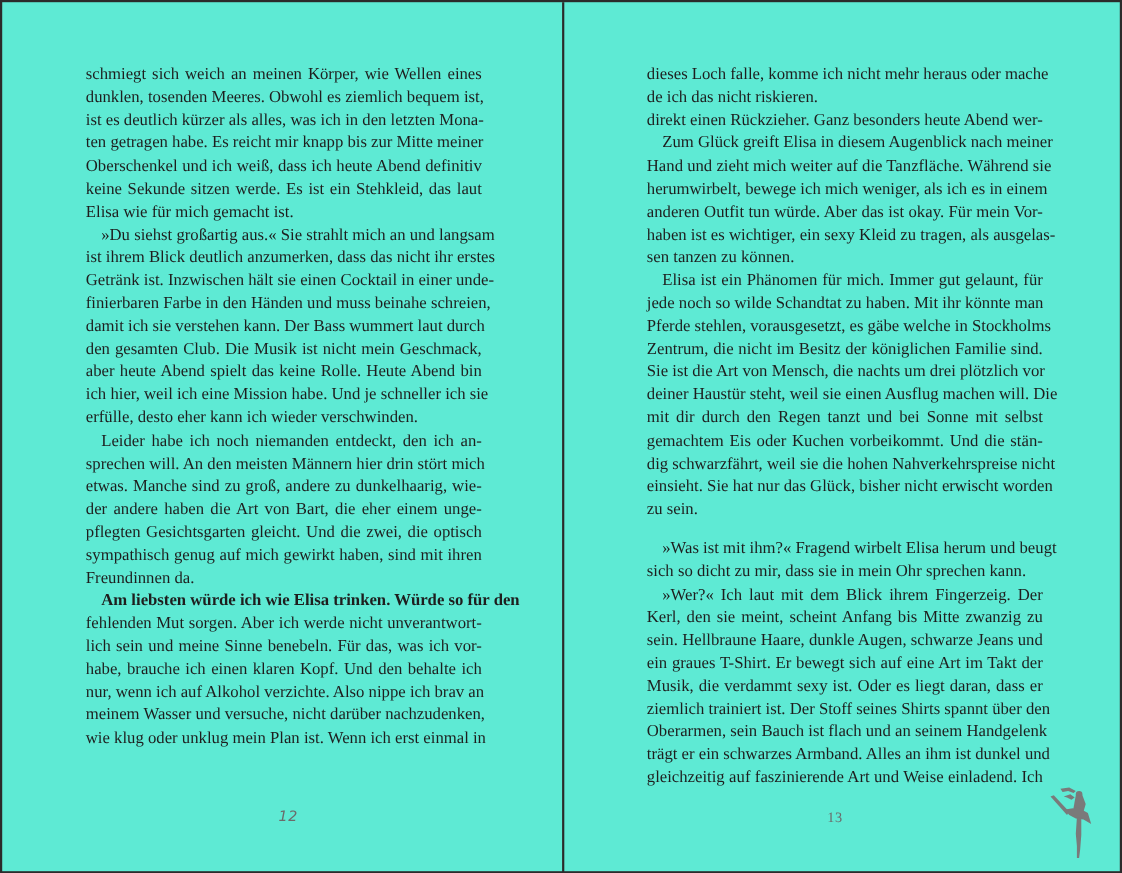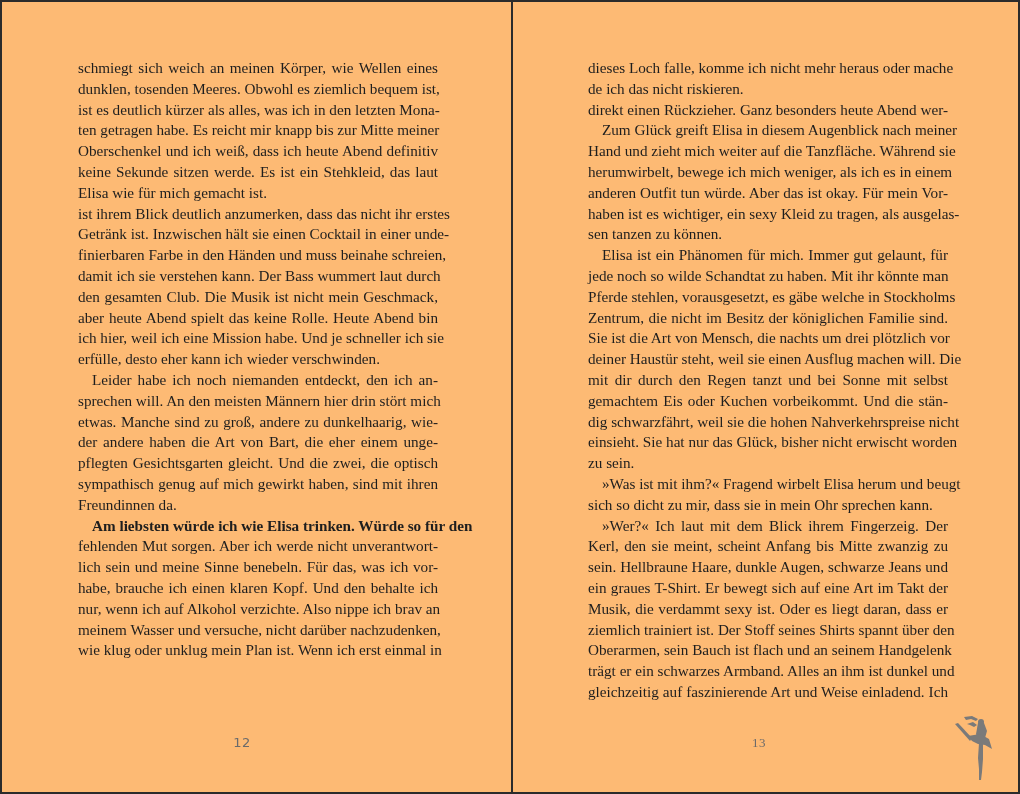--- a/index.html
+++ b/index.html
@@ -4,21 +4,21 @@
 <style>
   html, body { margin: 0; padding: 0; background: #ffffff; }
   body { width: 1020px; height: 794px; position: relative; overflow: hidden; }
   .spread {
     position: absolute; left: 0; top: 0; width: 1020px; height: 794px;
     box-sizing: border-box;
     border-top: 2px solid #2b2b2b;
     border-left: 2px solid #2b2b2b;
     border-right: 2px solid #2b2b2b;
     border-bottom: 2px solid #2b2b2b;
-    background: #fdba74;
+    background: #5eead4;
   }
   .gutter {
     position: absolute; left: 509px; top: 0; width: 2px; height: 794px;
     background: #2b2b2b;
   }
   .page { position: absolute; top: 0; width: 509px; height: 794px; }
   .page.left { left: 0; }
   .page.right { left: 511px; }
   .text {
     position: absolute; top: 56px; width: 360px;
@@ -29,40 +29,41 @@
   .page.left .text { left: 76px; }
   .page.right .text { left: 75px; }
   .text p { margin: 0; text-indent: 0; }
   .line { display: block; text-align: justify; text-align-last: justify; white-space: nowrap; }
   .line.last { text-align-last: left; }
   .pnum {
     position: absolute; top: 733px; width: 40px; text-align: center;
     font-family: "DejaVu Sans", "Liberation Sans", sans-serif;
     font-size: 13px; color: #6b6b6b; letter-spacing: 0.5px;
   }
-  .page.left .pnum { left: 220px; }
+  .page.left .pnum { left: 240px; font-style: italic; }
   .page.right .pnum { left: 226px; font-family: Liberation Serif, serif; }
   .dancer { position: absolute; left: 950px; top: 712px; width: 48px; height: 68px; }
 </style>
 </head>
 <body>
 
 <div class="spread">
   <div class="page left">
     <div class="text" id="left-text">
         <p>
           <span class="line">schmiegt sich weich an meinen Körper, wie Wellen eines</span>
           <span class="line">dunklen, tosenden Meeres. Obwohl es ziemlich bequem ist,</span>
           <span class="line">ist es deutlich kürzer als alles, was ich in den letzten Mona-</span>
           <span class="line">ten getragen habe. Es reicht mir knapp bis zur Mitte meiner</span>
           <span class="line">Oberschenkel und ich weiß, dass ich heute Abend definitiv</span>
           <span class="line">keine Sekunde sitzen werde. Es ist ein Stehkleid, das laut</span>
           <span class="line last">Elisa wie für mich gemacht ist.</span>
         </p>
         <p>
+          <span class="line" style="text-indent: 14px;">»Du siehst großartig aus.« Sie strahlt mich an und langsam</span>
           <span class="line">ist ihrem Blick deutlich anzumerken, dass das nicht ihr erstes</span>
           <span class="line">Getränk ist. Inzwischen hält sie einen Cocktail in einer unde-</span>
           <span class="line">finierbaren Farbe in den Händen und muss beinahe schreien,</span>
           <span class="line">damit ich sie verstehen kann. Der Bass wummert laut durch</span>
           <span class="line">den gesamten Club. Die Musik ist nicht mein Geschmack,</span>
           <span class="line">aber heute Abend spielt das keine Rolle. Heute Abend bin</span>
           <span class="line">ich hier, weil ich eine Mission habe. Und je schneller ich sie</span>
           <span class="line last">erfülle, desto eher kann ich wieder verschwinden.</span>
         </p>
         <p>
@@ -109,21 +110,21 @@
           <span class="line">Zentrum, die nicht im Besitz der königlichen Familie sind.</span>
           <span class="line">Sie ist die Art von Mensch, die nachts um drei plötzlich vor</span>
           <span class="line">deiner Haustür steht, weil sie einen Ausflug machen will. Die</span>
           <span class="line">mit dir durch den Regen tanzt und bei Sonne mit selbst</span>
           <span class="line">gemachtem Eis oder Kuchen vorbeikommt. Und die stän-</span>
           <span class="line">dig schwarzfährt, weil sie die hohen Nahverkehrspreise nicht</span>
           <span class="line">einsieht. Sie hat nur das Glück, bisher nicht erwischt worden</span>
           <span class="line last">zu sein.</span>
         </p>
         <p>
-          <span class="line" style="text-indent: 14px;">»Was ist mit ihm?« Fragend wirbelt Elisa herum und beugt</span>
+          <span class="line" style="text-indent: 14px; margin-top: 15px;">»Was ist mit ihm?« Fragend wirbelt Elisa herum und beugt</span>
           <span class="line last">sich so dicht zu mir, dass sie in mein Ohr sprechen kann.</span>
         </p>
         <p>
           <span class="line" style="text-indent: 14px;">»Wer?« Ich laut mit dem Blick ihrem Fingerzeig. Der</span>
           <span class="line">Kerl, den sie meint, scheint Anfang bis Mitte zwanzig zu</span>
           <span class="line">sein. Hellbraune Haare, dunkle Augen, schwarze Jeans und</span>
           <span class="line">ein graues T-Shirt. Er bewegt sich auf eine Art im Takt der</span>
           <span class="line">Musik, die verdammt sexy ist. Oder es liegt daran, dass er</span>
           <span class="line">ziemlich trainiert ist. Der Stoff seines Shirts spannt über den</span>
           <span class="line">Oberarmen, sein Bauch ist flach und an seinem Handgelenk</span>

